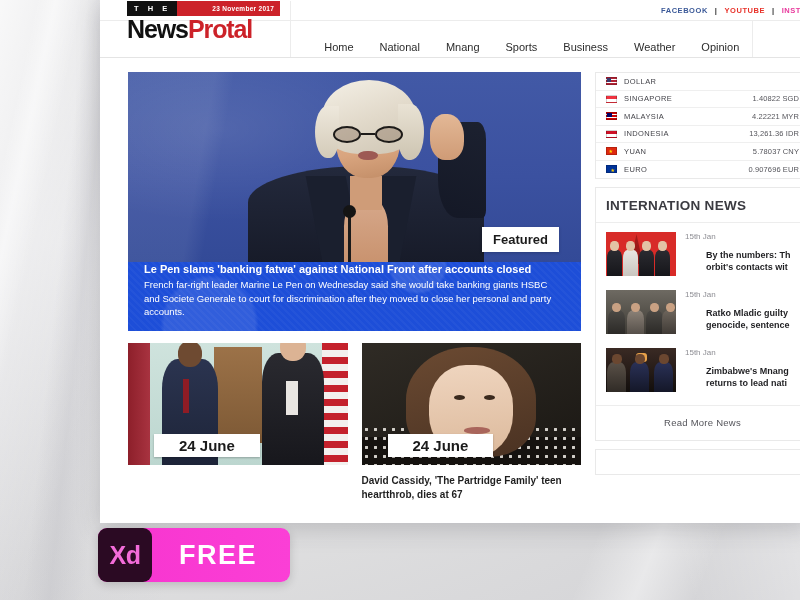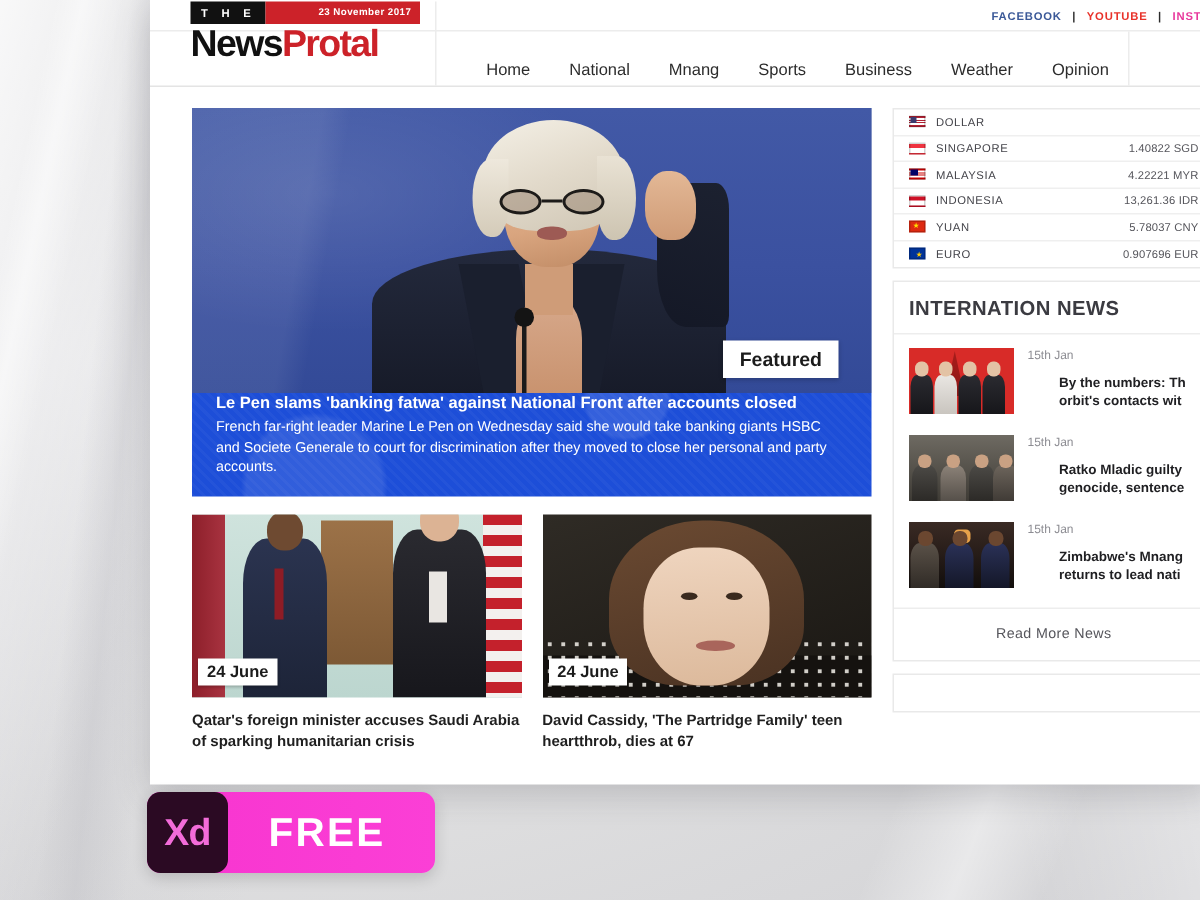--- a/index.html
+++ b/index.html
@@ -187,22 +187,22 @@
     pointer-events:none;
   }
   .feat-head{ font-size:11px; font-weight:bold; margin-bottom:3px; position:relative; }
   .feat-body{ font-size:9.5px; line-height:13.5px; position:relative; }
 
   
   .cards{ display:flex; gap:14px; margin-top:12px; }
   .card{ flex:1; }
   .card-img{ height:122px; position:relative; overflow:hidden; }
   .date-badge{
-    position:absolute; left:4px; bottom:8px; background:#fff;
-    padding:3px 6px; font-size:11px; font-weight:bold; color:#1b1b1b;
+    position:absolute; left:26px; bottom:8px; background:#fff;
+    padding:3px 25px; font-size:15px; font-weight:bold; color:#1b1b1b;
     box-shadow:0 1px 2px rgba(0,0,0,.25);
   }
   .card-title{
     margin-top:9px; font-size:10px; font-weight:bold; color:#1f1f1f; line-height:14.5px;
   }
   
   .ci1{ background:linear-gradient(180deg,#cfe3dd,#bcd6cf); }
   .ci1 .curtain{ position:absolute; left:0; top:0; width:22px; height:100%;
     background:linear-gradient(90deg,#8d1f2a,#a83340); }
   .ci1 .flag{ position:absolute; right:0; top:0; width:26px; height:100%;
@@ -402,21 +402,20 @@
           <div class="card-img ci1">
             <div class="curtain"></div>
             <div class="door"></div>
             <div class="flag"></div>
             <div class="manA"></div>
             <div class="tie"></div>
             <div class="manB"></div>
             <div class="shirt"></div>
             <div class="date-badge">24 June</div>
           </div>
-          <div class="card-title">Qatar's foreign minister accuses Saudi Arabia of sparking humanitarian crisis</div>
         </div>
 
         <div class="card">
           <div class="card-img ci2">
             <div class="p-shirt"></div>
             <div class="p-dots"></div>
             <div class="p-hair"></div>
             <div class="p-face"></div>
             <div class="p-eyeL"></div>
             <div class="p-eyeR"></div>

